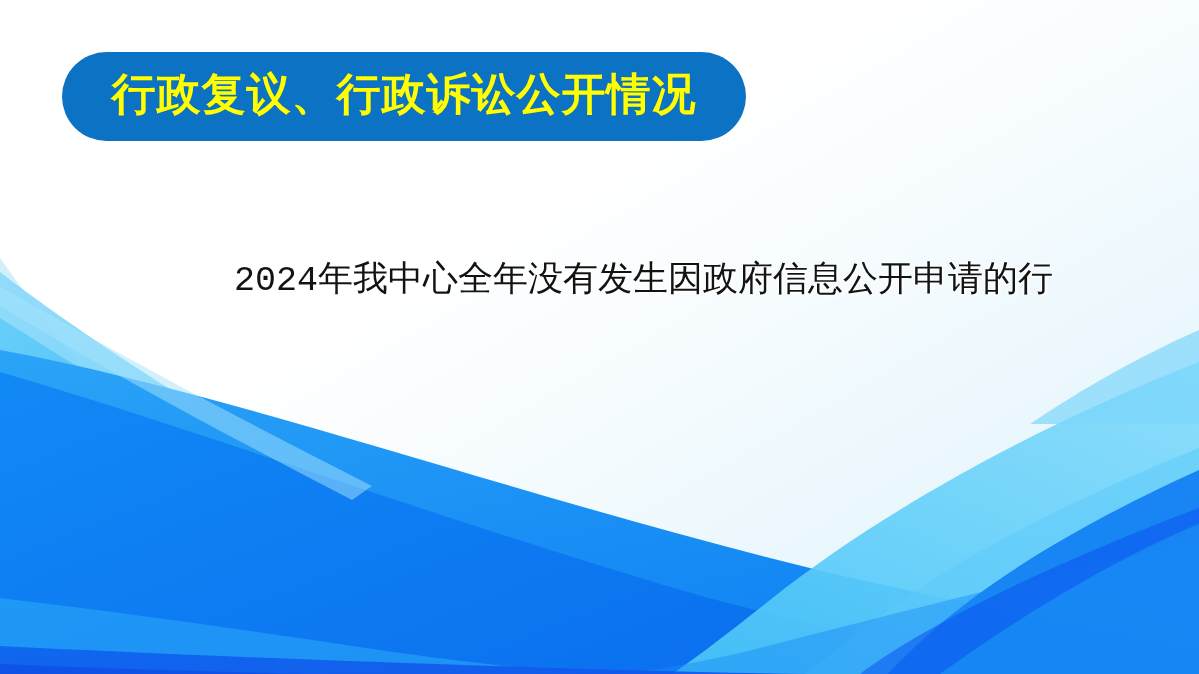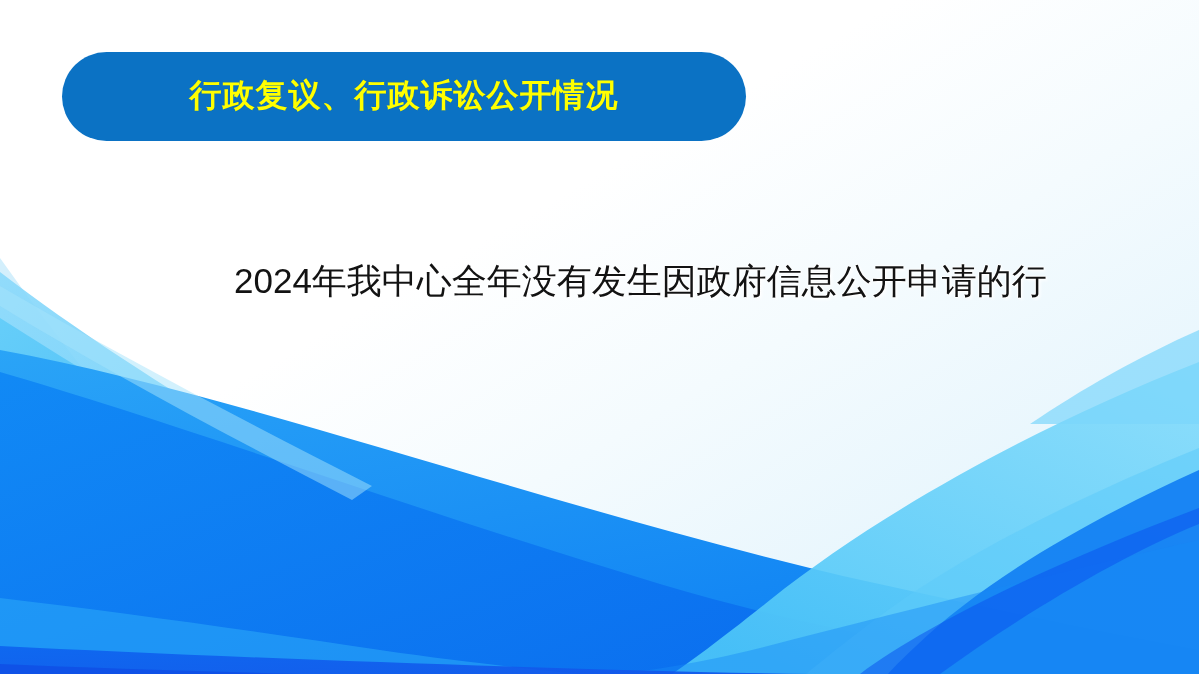--- a/index.html
+++ b/index.html
@@ -35,35 +35,36 @@
     border-radius: 46px;
     background: #0b72c4;
     display: flex;
     align-items: center;
     justify-content: center;
     box-sizing: border-box;
     padding: 0 26px 4px 26px;
   }
   #title-text {
     color: #ffff00;
-    font-size: 32px;
+    font-size: 44px;
     font-weight: bold;
     letter-spacing: 1px;
     line-height: 1;
     white-space: nowrap;
     text-shadow: 0 0 1px rgba(0,0,0,0.18);
     font-family: Liberation Serif, serif;
   }
 
   
   #body-block {
     position: absolute;
     left: 142px;
     top: 252px;
     width: 920px;
+    font-family: Liberation Mono, monospace;
   }
   .body-line {
     font-size: 35px;
     color: #131313;
     line-height: 58px;
     white-space: nowrap;
     text-shadow:
        1px 0 0 rgba(255,255,255,.95),
       -1px 0 0 rgba(255,255,255,.95),
        0 1px 0 rgba(255,255,255,.95),

